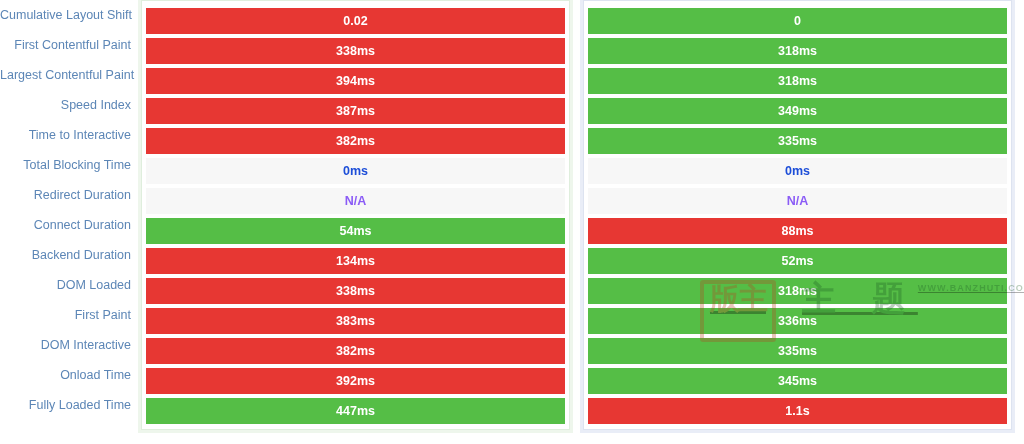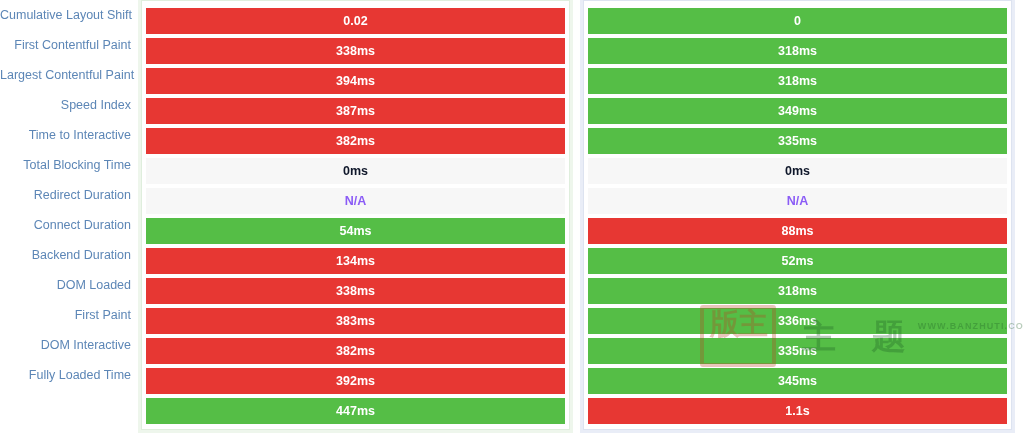--- a/index.html
+++ b/index.html
@@ -83,39 +83,40 @@
   .bar.red {
     background: #e73733;
     color: #ffffff;
   }
   .bar.green {
     background: #55be46;
     color: #ffffff;
   }
   .bar.neutral {
     background: #f7f7f7;
-    color: #0f172a;
+    color: #1d4ed8;
   }
   .bar.na {
     background: #f7f7f7;
     color: #8b5cf6;
   }
 
   
   .watermark {
     position: absolute;
     left: 700px;
-    top: 300px;
+    top: 280px;
     width: 260px;
     height: 72px;
     pointer-events: none;
     opacity: 0.30;
     display: flex;
     flex-direction: row;
-    align-items: center;
+    align-items: flex-start;
+    text-decoration: underline;
   }
   .wm-seal {
     width: 76px;
     height: 62px;
     border: 4px solid #b8431f;
     border-radius: 3px;
     color: #b8431f;
     font-family: "DejaVu Serif", serif;
     font-size: 30px;
     font-weight: bold;
@@ -170,20 +171,21 @@
       <div class="label-cell">Largest Contentful Paint</div>
       <div class="label-cell">Speed Index</div>
       <div class="label-cell">Time to Interactive</div>
       <div class="label-cell">Total Blocking Time</div>
       <div class="label-cell">Redirect Duration</div>
       <div class="label-cell">Connect Duration</div>
       <div class="label-cell">Backend Duration</div>
       <div class="label-cell">DOM Loaded</div>
       <div class="label-cell">First Paint</div>
       <div class="label-cell">DOM Interactive</div>
+      <div class="label-cell">Onload Time</div>
       <div class="label-cell">Fully Loaded Time</div>
     </div>
 
   <div class="panel panel-left" id="panel-left">
       <div class="bar-row">
         <div class="bar red">0.02</div>
       </div>
       <div class="bar-row">
         <div class="bar red">338ms</div>
       </div>

